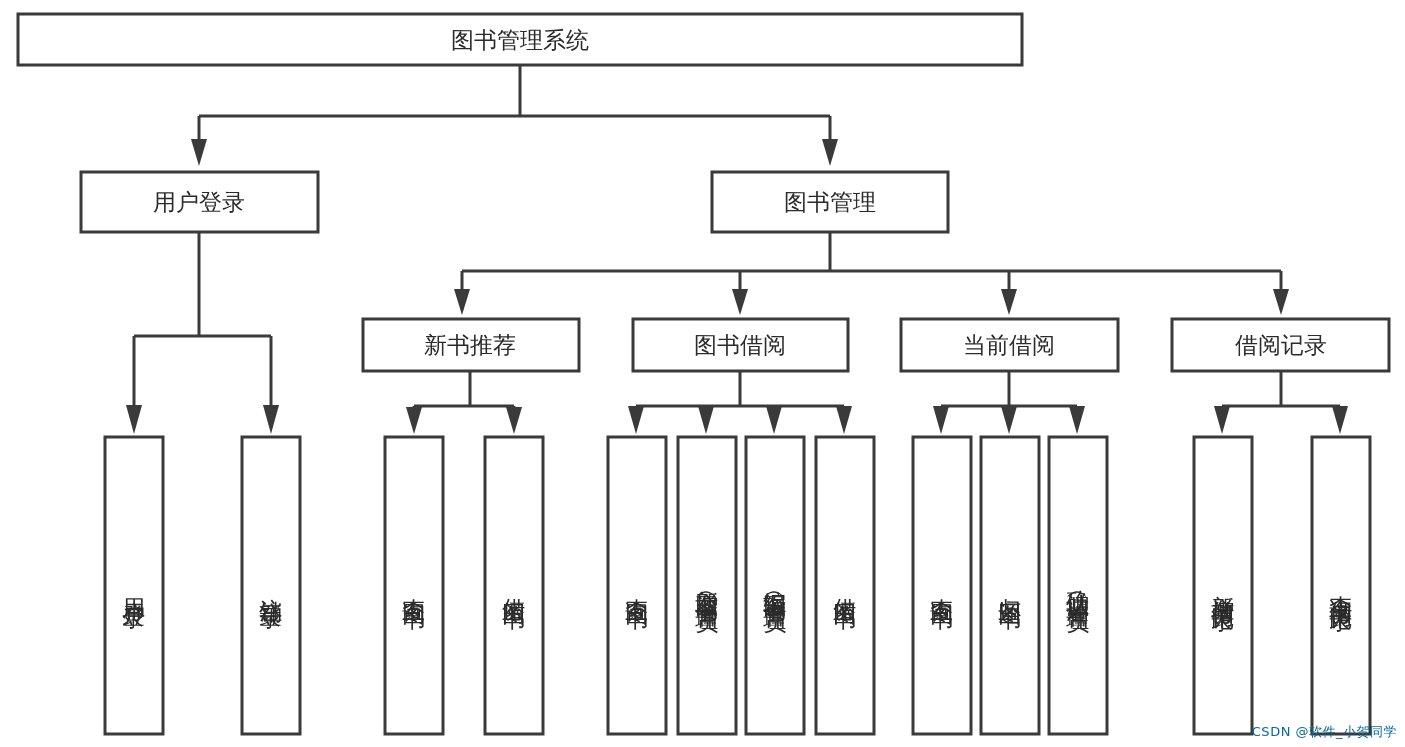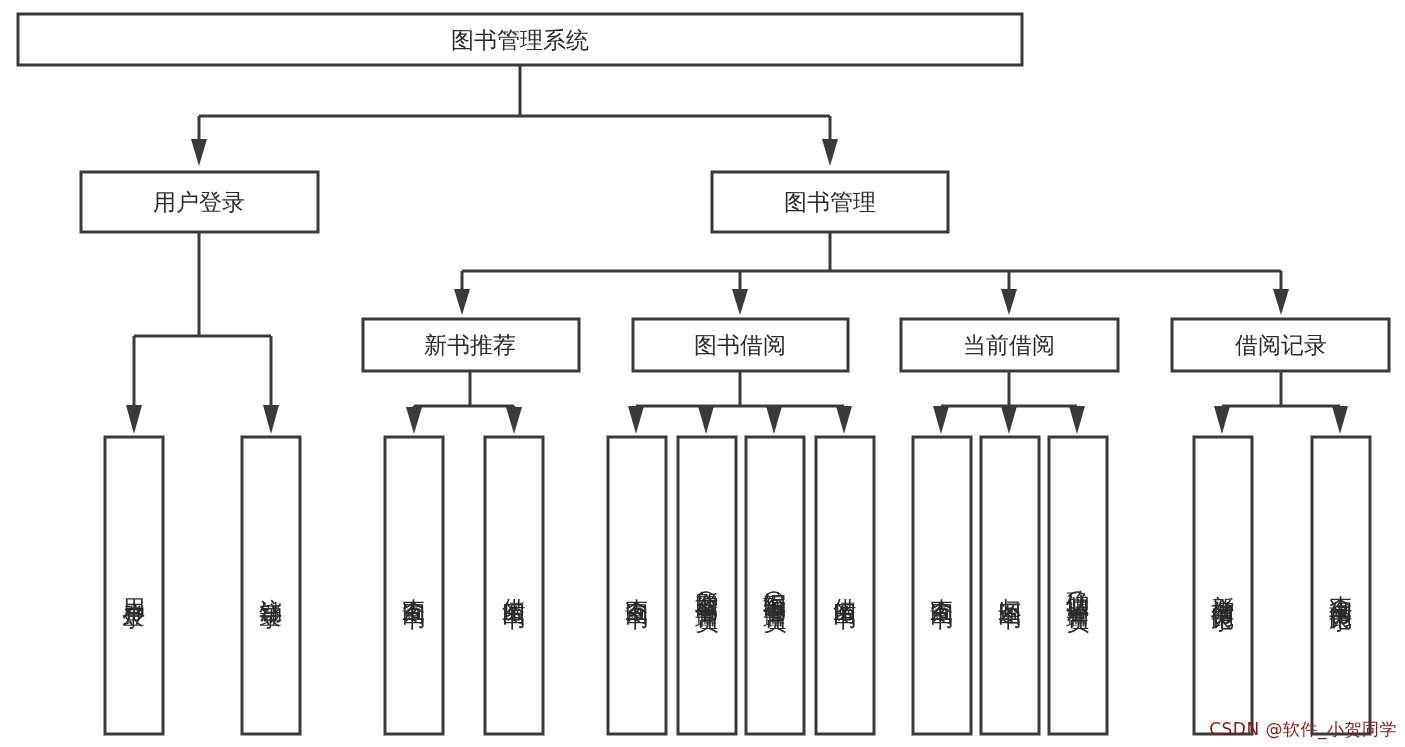--- a/index.html
+++ b/index.html
@@ -61,22 +61,22 @@
     align-items: center;
     justify-content: center;
     text-align: center;
     white-space: nowrap;
     pointer-events: none;
   }
   .watermark {
     position: absolute;
     right: 8px;
     bottom: 6px;
-    font-size: 17px;
-    color: #7f1d1d;
+    font-size: 13px;
+    color: #0369a1;
     font-family: "DejaVu Sans", "Liberation Sans", sans-serif;
     letter-spacing: 0.5px;
     white-space: nowrap;
   }
 </style>
 </head>
 <body>
 
 <div id="diagram-root">
 

